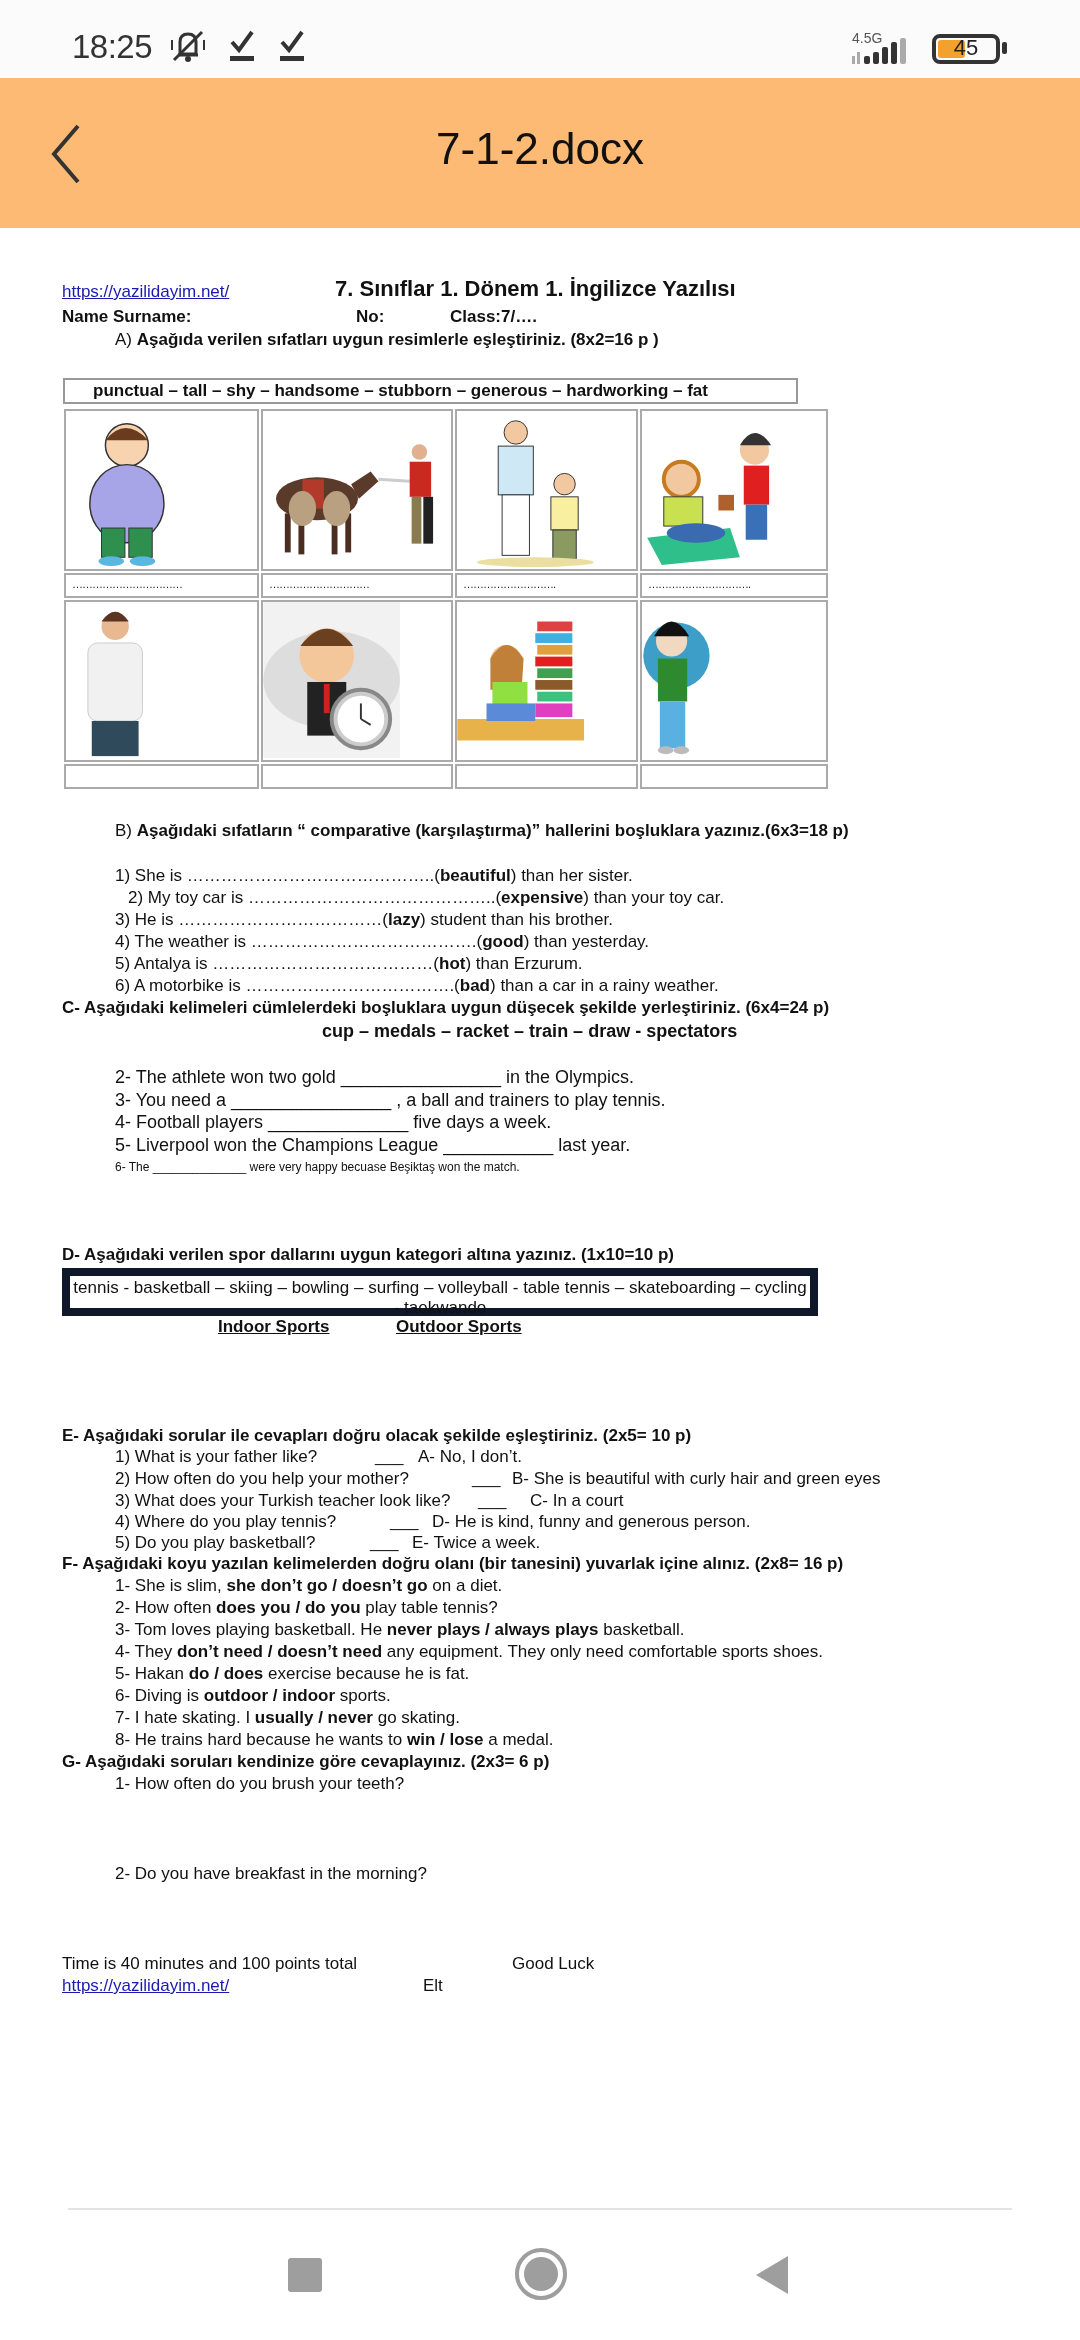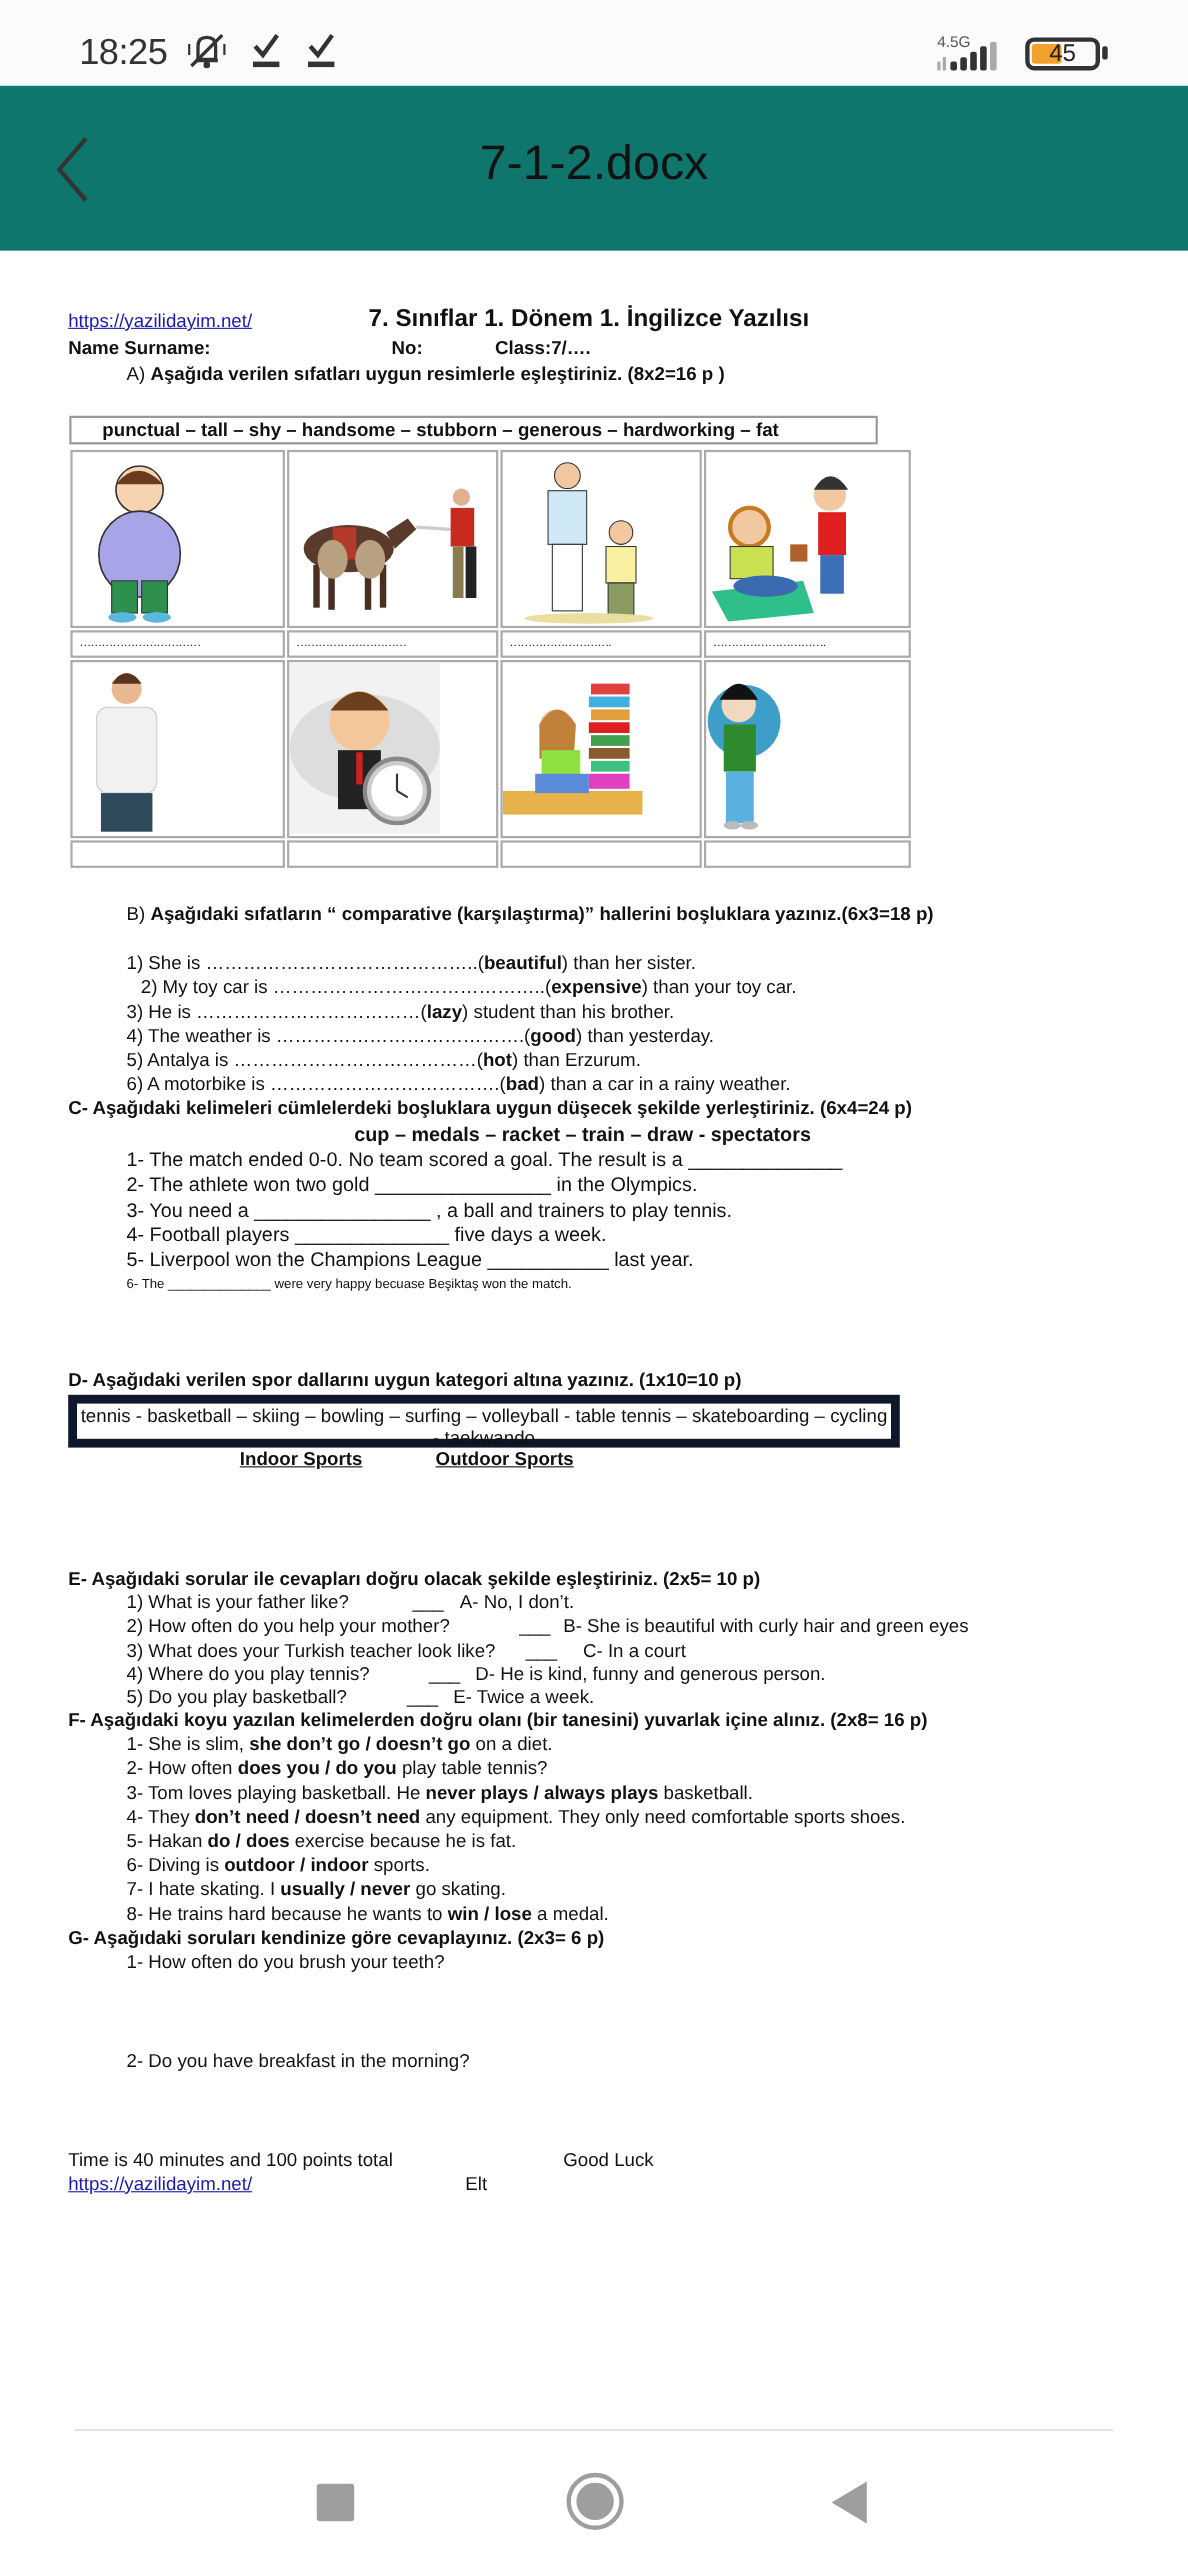--- a/index.html
+++ b/index.html
@@ -14,21 +14,21 @@
   .sb-check1 { left: 228px; width: 28px; }
   .sb-check2 { left: 278px; width: 28px; }
   .sb-net { position: absolute; left: 852px; top: 30px; font-size: 14px; color: #555; }
   .sb-signal { position: absolute; left: 852px; top: 38px; width: 70px; height: 28px; }
   .sb-battery { position: absolute; left: 932px; top: 34px; width: 68px; height: 30px; border: 4px solid #333; border-radius: 8px; }
   .sb-battery-fill { position: absolute; left: 2px; top: 2px; bottom: 2px; background: #f2a22c; border-radius: 3px; }
   .sb-battery-text { position: absolute; left: 0; right: 0; top: -3px; text-align: center; font-size: 22px; color: #222; }
   .sb-battery-tip { position: absolute; left: 1002px; top: 42px; width: 5px; height: 12px; background: #333; border-radius: 2px; }
 
   
-  .appbar { position: absolute; left: 0; top: 78px; width: 1080px; height: 150px; background: #0f766e; }
+  .appbar { position: absolute; left: 0; top: 78px; width: 1080px; height: 150px; background: #fdba74; }
   .back-btn { position: absolute; left: 40px; top: 40px; width: 60px; height: 70px; }
   .doc-title { position: absolute; left: 0; right: 0; top: 46px; text-align: center; font-size: 44px; color: #111; }
 
   
   .doc { position: absolute; left: 0; top: 228px; width: 1080px; height: 1950px; background: #fff; font-family: "Liberation Sans", sans-serif; }
   .abs { position: absolute; white-space: nowrap; font-size: 17px; line-height: 20px; color: #111; }
   .b { font-weight: bold; }
   .link { color: #1a1ab0; text-decoration: underline; }
   .title-main { font-size: 22px; font-weight: bold; }
   .u { text-decoration: underline; font-weight: bold; }
@@ -239,21 +239,20 @@
   </span>
   <div class="abs" style="left:115px; top:638px;"><span>1) She is ……………………………………..(</span><span class="b">beautiful</span><span>) than her sister.</span></div>
   <div class="abs" style="left:128px; top:660px;"><span>2) My toy car is ……………………………………..(</span><span class="b">expensive</span><span>) than your toy car.</span></div>
   <div class="abs" style="left:115px; top:682px;"><span>3) He is ………………………………(</span><span class="b">lazy</span><span>) student than his brother.</span></div>
   <div class="abs" style="left:115px; top:704px;"><span>4) The weather is ………………………………….(</span><span class="b">good</span><span>) than yesterday.</span></div>
   <div class="abs" style="left:115px; top:726px;"><span>5) Antalya is …………………………………(</span><span class="b">hot</span><span>) than Erzurum.</span></div>
   <div class="abs" style="left:115px; top:748px;"><span>6) A motorbike is ……………………………….(</span><span class="b">bad</span><span>) than a car in a rainy weather.</span></div>
 
   <div class="abs b" style="left:62px; top:770px;">C- Aşağıdaki kelimeleri cümlelerdeki boşluklara uygun düşecek şekilde yerleştiriniz. (6x4=24 p)</div>
   <div class="abs b" style="left:322px; top:793px; font-size:18px;">cup –  medals –  racket – train – draw - spectators</div>
-  <div class="abs" style="left:115px; top:816px; font-size:18px;">1- The match ended 0-0. No team scored a goal. The result is a ______________</div>
   <div class="abs" style="left:115px; top:839px; font-size:18px;">2- The athlete won two gold ________________ in the Olympics.</div>
   <div class="abs" style="left:115px; top:862px; font-size:18px;">3- You need a  ________________ , a ball and trainers to play tennis.</div>
   <div class="abs" style="left:115px; top:884px; font-size:18px;">4- Football players ______________  five days a week.</div>
   <div class="abs" style="left:115px; top:907px; font-size:18px;">5- Liverpool won the Champions League ___________  last year.</div>
   <div class="abs" style="left:115px; top:929px; font-size:12px;">6- The ______________ were very happy becuase Beşiktaş won the match.</div>
 
   <div class="abs b" style="left:62px; top:1017px;">D- Aşağıdaki verilen spor dallarını uygun kategori altına yazınız. (1x10=10 p)</div>
   <div class="sportbox">tennis - basketball –  skiing – bowling –  surfing – volleyball -  table tennis –  skateboarding – cycling - taekwando</div>
   <div class="abs u" style="left:218px; top:1089px;">Indoor Sports</div>
   <div class="abs u" style="left:396px; top:1089px;">Outdoor Sports</div>

